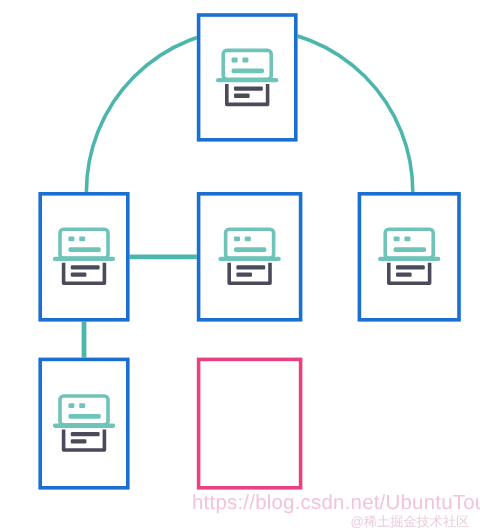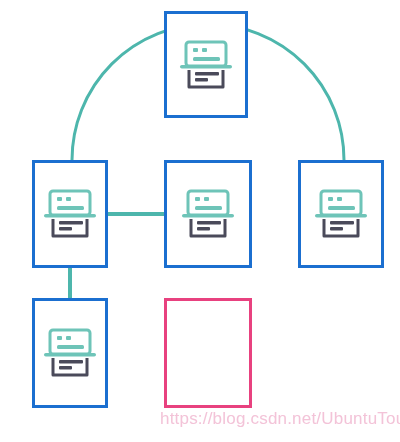--- a/index.html
+++ b/index.html
@@ -138,14 +138,15 @@
       <rect x="2" y="26" width="52" height="3.6" rx="1.8" fill="#6ec4b8"></rect>
       <path d="M 11 31 L 11 48 L 45 48 L 45 31" fill="none" stroke="#4a4a5a" stroke-width="3" stroke-linejoin="round"></path>
       <rect x="17" y="33" width="24" height="3.6" rx="1" fill="#4a4a5a"></rect>
       <rect x="17" y="39" width="13" height="3.6" rx="1" fill="#4a4a5a"></rect>
     </svg>
   </div>
 
   <div class="node node-pink" style="left:164px; top:298px; width:88px; height:110px;"></div>
 
   <div class="watermark-main">https://blog.csdn.net/UbuntuTouch</div>
+  <div class="watermark-sub">@稀土掘金技术社区</div>
 
 </div>
 
 </body></html>

